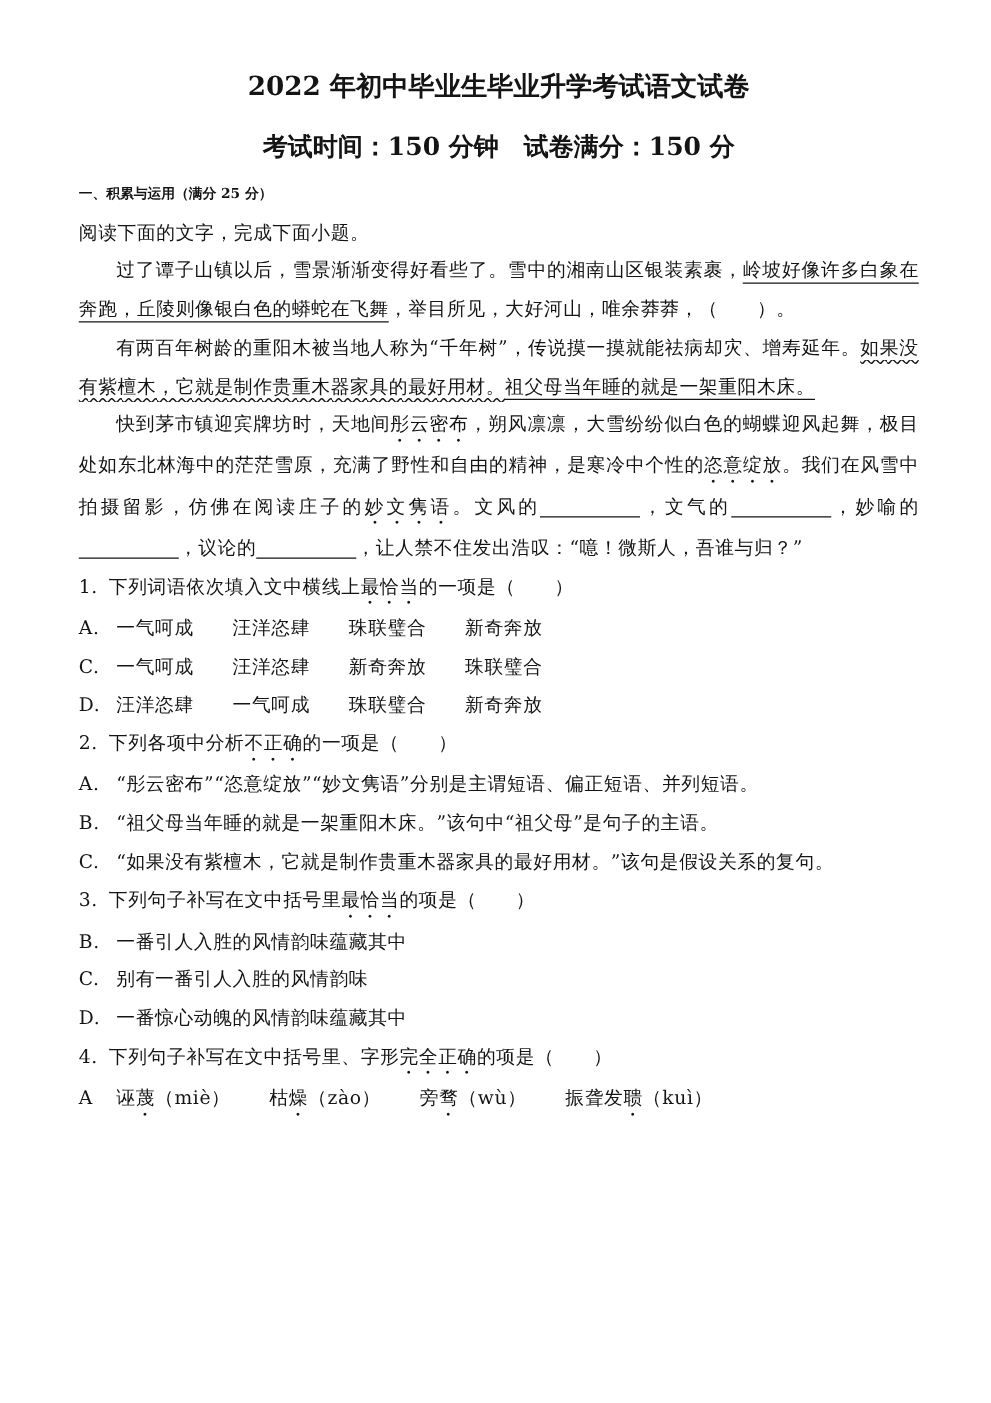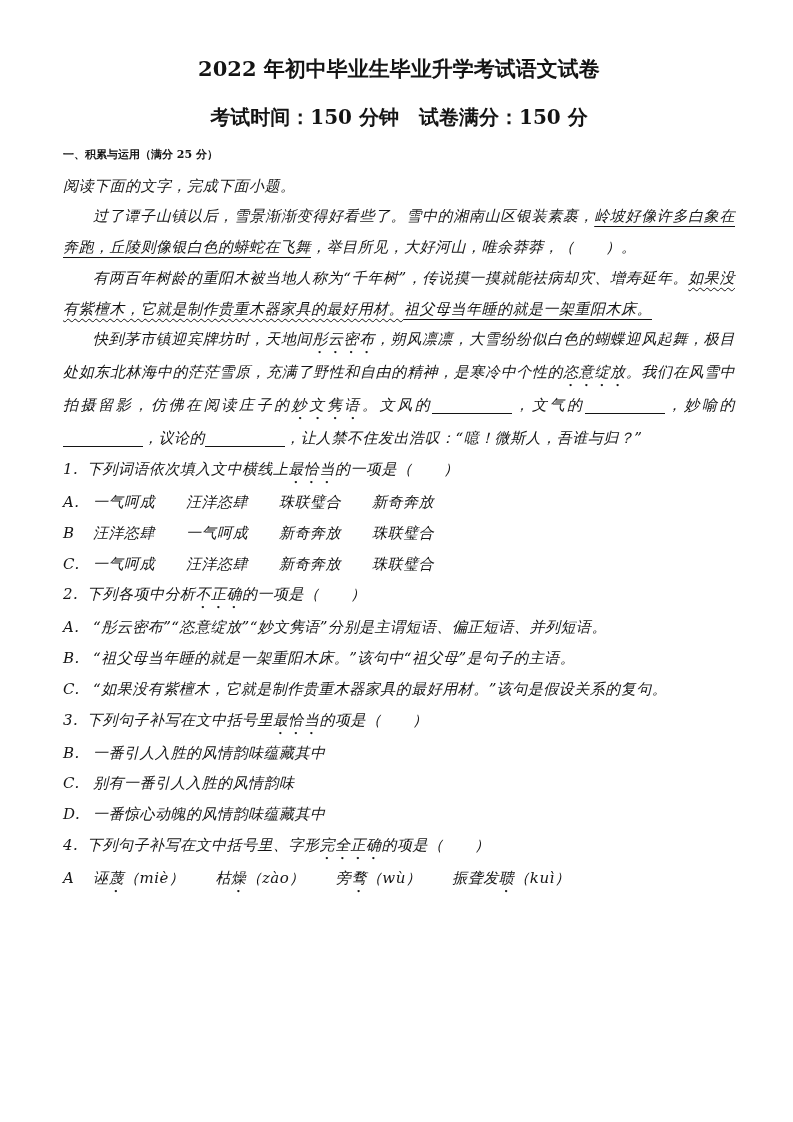--- a/index.html
+++ b/index.html
@@ -38,21 +38,20 @@
     font-size: 11px;
     font-weight: bold;
     margin: 0 0 8px 0;
     line-height: 1.4;
   }
   .line, .para {
     font-size: 15px;
     letter-spacing: 0.5px;
     line-height: 2.05;
     margin: 0;
-    font-style: italic;
   }
   .para.indent {
     text-indent: 2em;
     text-align: justify;
   }
   .ul {
     text-decoration: underline;
     text-underline-offset: 5px;
     text-decoration-thickness: 1px;
   }
@@ -102,22 +101,22 @@
 
   <p class="para indent"><span>过了谭子山镇以后，雪景渐渐变得好看些了。雪中的湘南山区银装素裹，</span><span class="ul">岭坡好像许多白象在奔跑，丘陵则像银白色的蟒蛇在飞舞</span><span>，举目所见，大好河山，唯余莽莽，（　　）。</span></p>
 
   <p class="para indent"><span>有两百年树龄的重阳木被当地人称为“千年树”，传说摸一摸就能祛病却灾、增寿延年。</span><span class="wavy">如果没有紫檀木，它就是制作贵重木器家具的最好用材。</span><span class="ul">祖父母当年睡的就是一架重阳木床。</span></p>
 
   <p class="para indent"><span>快到茅市镇迎宾牌坊时，天地间</span><span class="dotted">彤云密布</span><span>，朔风凛凛，大雪纷纷似白色的蝴蝶迎风起舞，极目处如东北林海中的茫茫雪原，充满了野性和自由的精神，是寒冷中个性的</span><span class="dotted">恣意绽放</span><span>。我们在风雪中拍摄留影，仿佛在阅读庄子的</span><span class="dotted">妙文隽语</span><span>。文风的</span><span class="blank"></span><span>，文气的</span><span class="blank"></span><span>，妙喻的</span><span class="blank"></span><span>，议论的</span><span class="blank"></span><span>，让人禁不住发出浩叹：“噫！微斯人，吾谁与归？”</span></p>
 
   <div class="line"><span class="qnum">1.</span><span>下列词语依次填入文中横线上</span><span class="dotted">最恰当</span><span>的一项是（　　）</span></div>
 
   <div class="line"><span class="olabel">A.</span><span>一气呵成　　汪洋恣肆　　珠联璧合　　新奇奔放</span></div>
-  <div class="line"><span class="olabel">B</span><span>汪洋恣肆　　一气呵成　　新奇奔放　　珠联璧合</span></div>
   <div class="line gap-top"><span class="olabel">C.</span><span>一气呵成　　汪洋恣肆　　新奇奔放　　珠联璧合</span></div>
+  <div class="line"><span class="olabel">D.</span><span>汪洋恣肆　　一气呵成　　珠联璧合　　新奇奔放</span></div>
 
   <div class="line"><span class="qnum">2.</span><span>下列各项中分析</span><span class="dotted">不正确</span><span>的一项是（　　）</span></div>
 
   <div class="line"><span class="olabel">A.</span><span>“彤云密布”“恣意绽放”“妙文隽语”分别是主谓短语、偏正短语、并列短语。</span></div>
   <div class="line"><span class="olabel">B.</span><span>“祖父母当年睡的就是一架重阳木床。”该句中“祖父母”是句子的主语。</span></div>
   <div class="line"><span class="olabel">C.</span><span>“如果没有紫檀木，它就是制作贵重木器家具的最好用材。”该句是假设关系的复句。</span></div>
 
   <div class="line"><span class="qnum">3.</span><span>下列句子补写在文中括号里</span><span class="dotted">最恰当</span><span>的项是（　　）</span></div>
 
   <div class="line"><span class="olabel">B.</span><span>一番引人入胜的风情韵味蕴藏其中</span></div>

